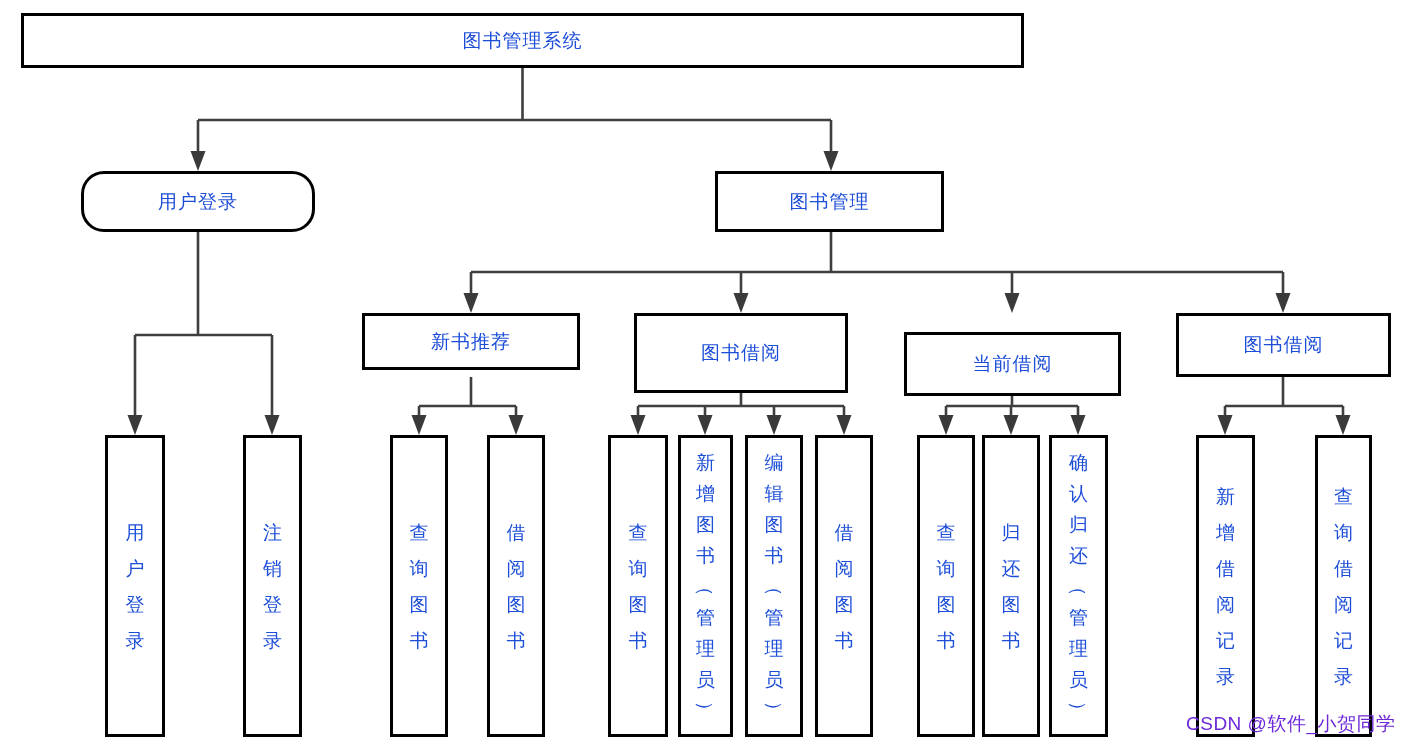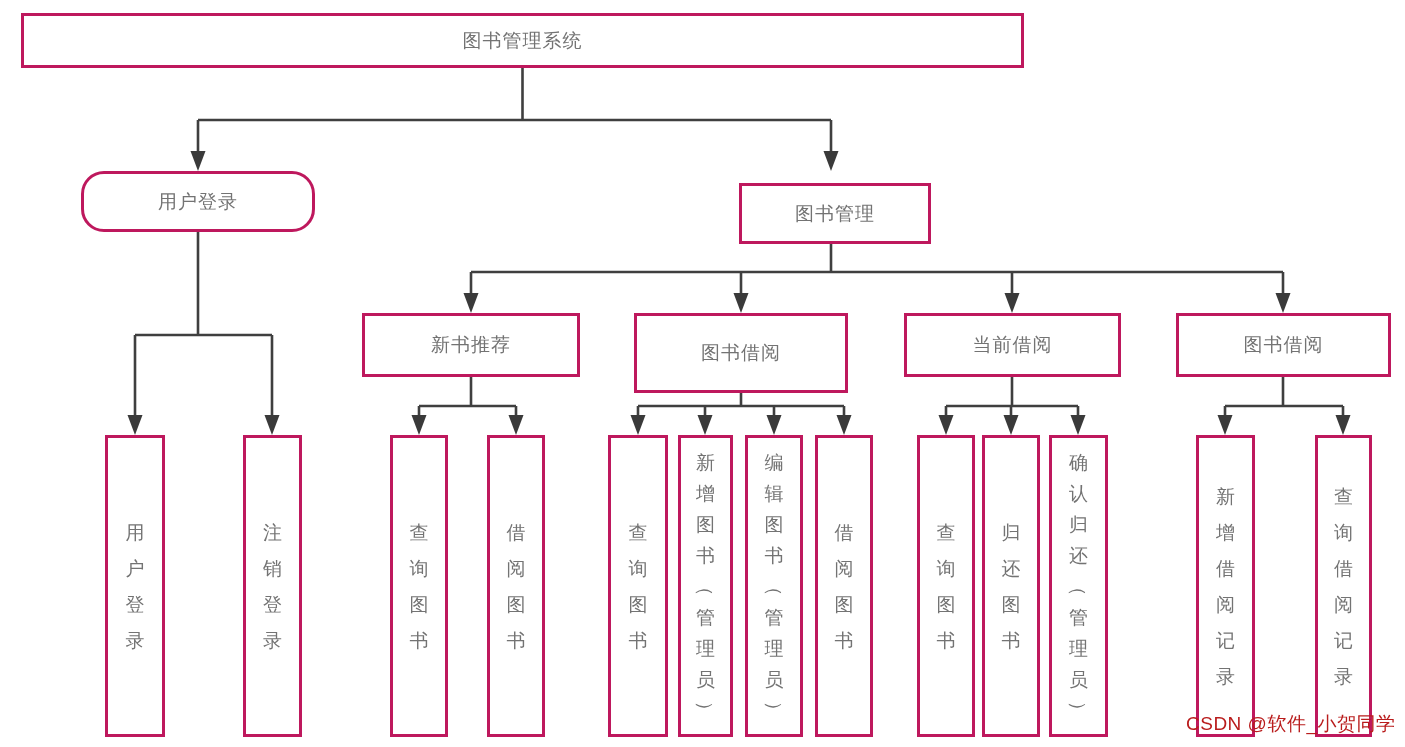--- a/index.html
+++ b/index.html
@@ -7,45 +7,45 @@
     position:relative;
     width:1405px;height:747px;
     background:#ffffff;
     font-family:"Liberation Sans","DejaVu Sans",sans-serif;
     overflow:hidden;
   }
   #wires{position:absolute;left:0;top:0;width:1405px;height:747px;}
   .node{
     position:absolute;
     box-sizing:border-box;
-    border:3px solid #be185d;
+    border:3px solid #000000;
     background:#ffffff;
     display:flex;
     align-items:center;
     justify-content:center;
     font-size:19px;
-    color:#737373;
+    color:#1d4ed8;
     letter-spacing:1px;
     z-index:2;
   }
   .vnode{
     flex-direction:column;
     gap:17px;
     letter-spacing:0;
     padding:4px 0;
   }
   .vnode.dense{gap:12px;}
   .vchar{display:block;line-height:1;}
   .vchar.rot{transform:rotate(90deg);}
   #watermark{
     position:absolute;
     left:1186px;top:712px;
     font-size:19px;
     line-height:24px;
-    color:#b91c1c;
+    color:#6d28d9;
     letter-spacing:0.5px;
     z-index:3;
     white-space:nowrap;
   }
   .wire{stroke:#3f3f3f;stroke-width:2.6;fill:none;}
   .arrowhead{fill:#3a3a3a;stroke:none;}
 </style>
 </head>
 <body>
 
@@ -83,25 +83,25 @@
     <polygon class="arrowhead" points="1070.5,415 1085.5,415 1078,435"></polygon>
 
     <path class="wire" d="M1283,377 V406 M1225,406 H1343 M1225,406 V417 M1343,406 V417"></path>
     <polygon class="arrowhead" points="1217.5,415 1232.5,415 1225,435"></polygon>
     <polygon class="arrowhead" points="1335.5,415 1350.5,415 1343,435"></polygon>
   </svg>
 
   <div class="node" style="left:21px;top:13px;width:1003px;height:55px;">图书管理系统</div>
 
   <div class="node" style="left:81px;top:171px;width:234px;height:61px;border-radius:23px;">用户登录</div>
-  <div class="node" style="left:715px;top:183px;width:192px;height:61px;margin-left:24px;">图书管理</div>
-
-  <div class="node" style="left:362px;top:313px;width:218px;height:64px;">新书推荐</div>
+  <div class="node" style="left:715px;top:171px;width:229px;height:61px;">图书管理</div>
+
+  <div class="node" style="left:362px;top:313px;width:218px;height:57px;">新书推荐</div>
   <div class="node" style="left:634px;top:313px;width:214px;height:80px;">图书借阅</div>
-  <div class="node" style="left:904px;top:313px;width:217px;height:64px;">当前借阅</div>
+  <div class="node" style="left:904px;top:332px;width:217px;height:64px;">当前借阅</div>
   <div class="node" style="left:1176px;top:313px;width:215px;height:64px;">图书借阅</div>
 
   <div class="node vnode" style="left:105px;top:435px;width:60px;height:302px;">
       <span class="vchar">用</span>
       <span class="vchar">户</span>
       <span class="vchar">登</span>
       <span class="vchar">录</span>
     </div>
   <div class="node vnode" style="left:243px;top:435px;width:59px;height:302px;">
       <span class="vchar">注</span>

